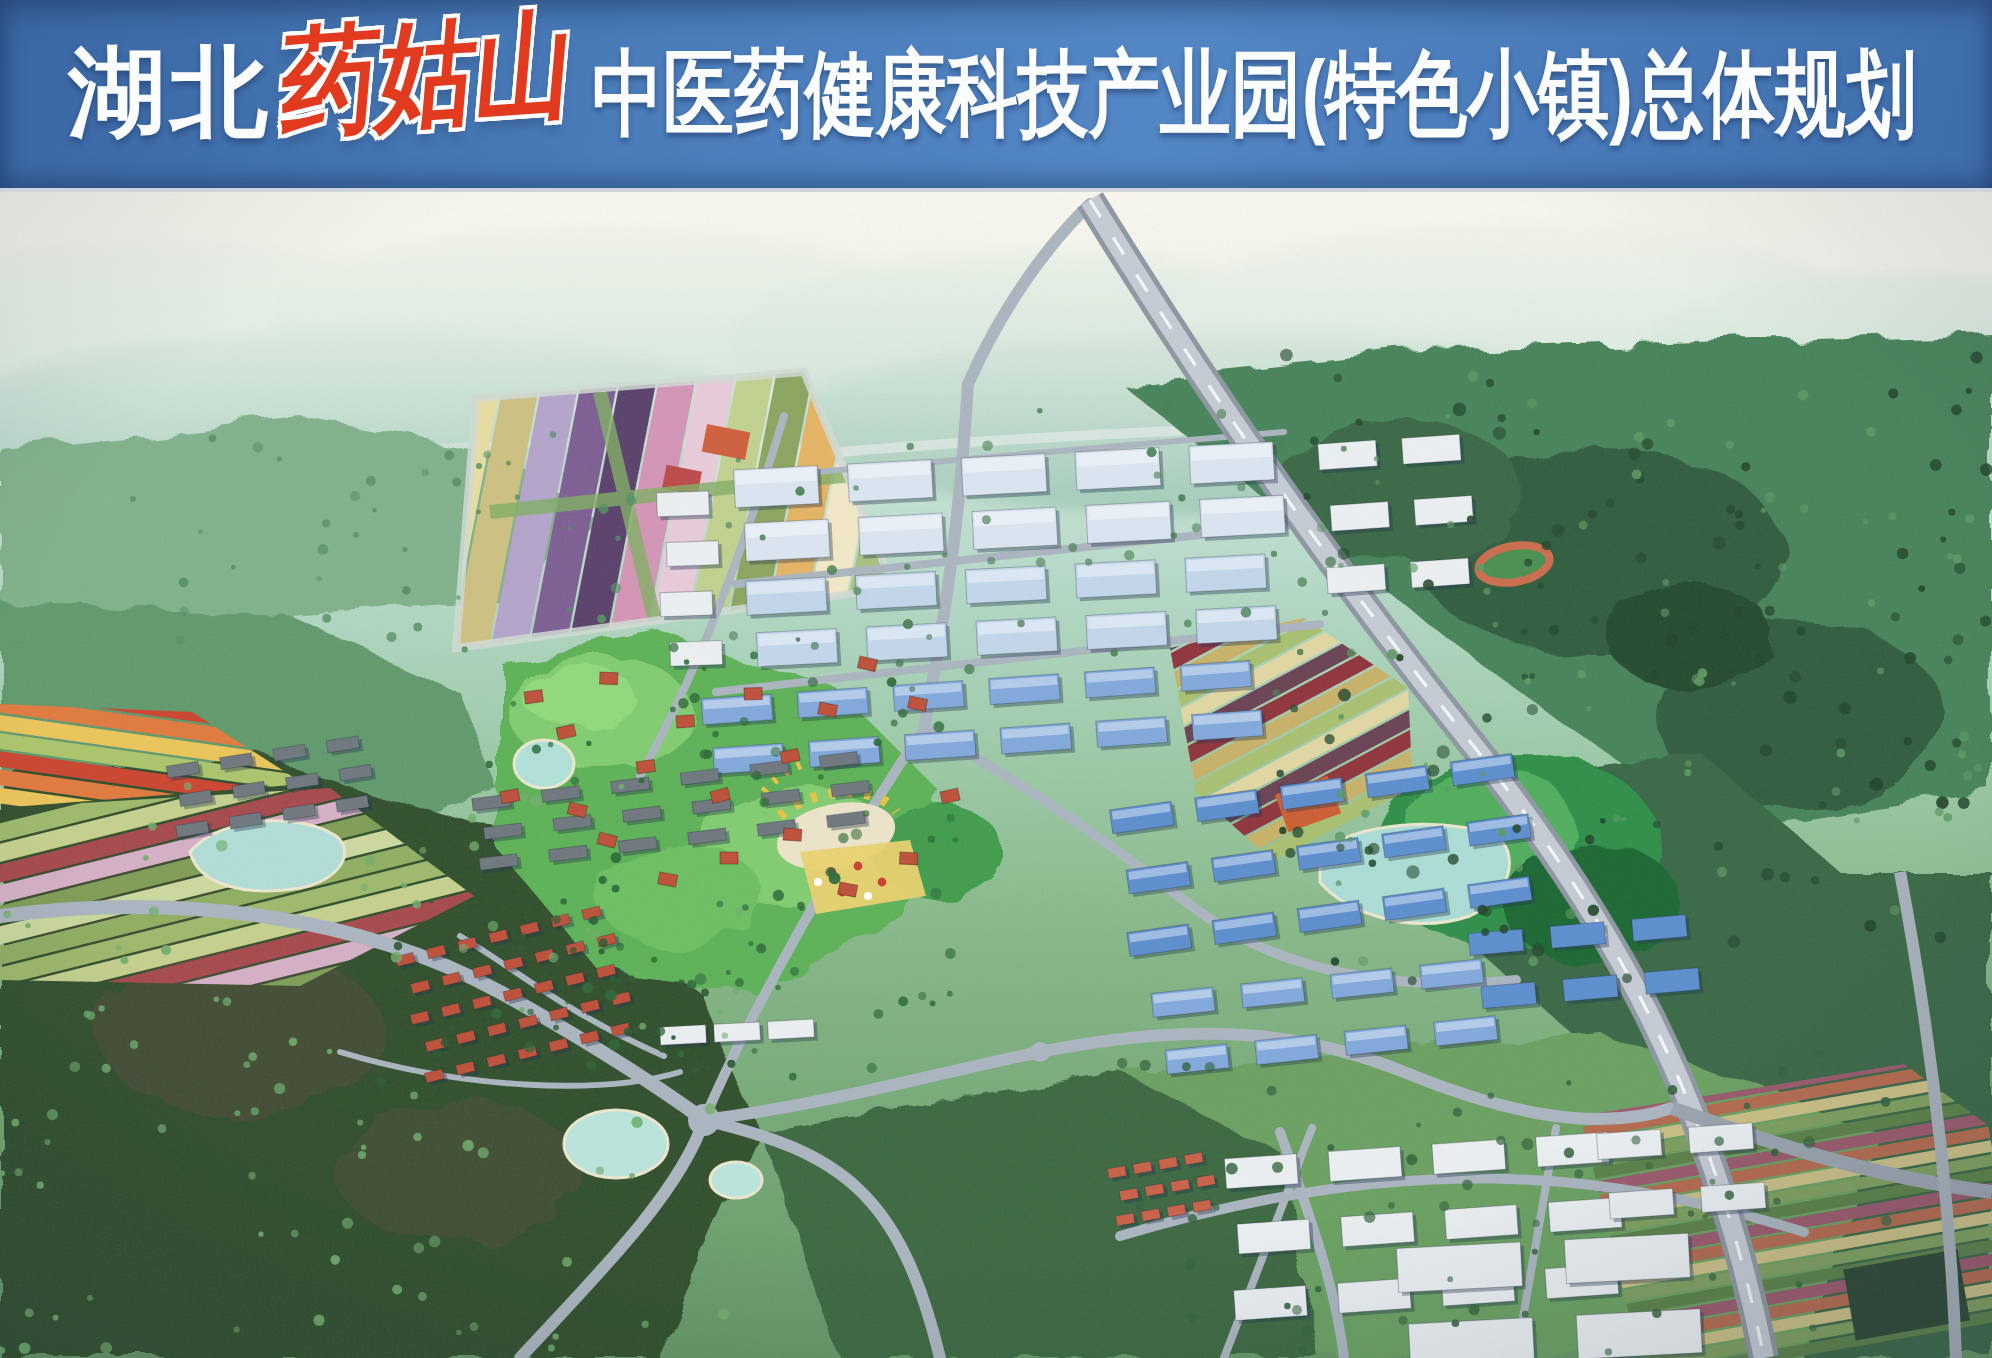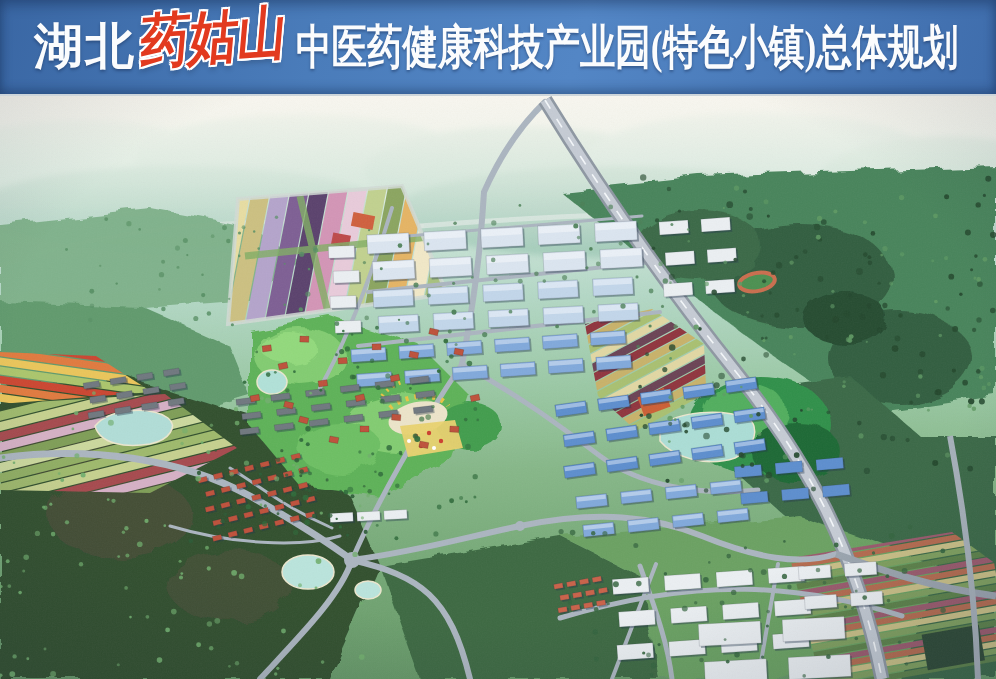--- a/index.html
+++ b/index.html
@@ -1,16 +1,16 @@
 <!DOCTYPE html>
 <html><head>
 <meta charset="utf-8">
 <style>
   html,body{margin:0;padding:0;width:996px;height:679px;overflow:hidden;background:#1b1f26;}
-  .board{position:relative;width:830px;height:679px;font-family:Liberation Serif, serif;}
+  .board{position:relative;width:830px;height:679px;font-family:Liberation Sans, sans-serif;}
   
   .banner{
     position:absolute;top:0;left:0;width:996px;height:96px;box-sizing:border-box;
     display:flex;align-items:center;padding-left:34px;white-space:nowrap;
     background:linear-gradient(105deg,#3a67a4 0%,#4a7cba 32%,#5386c5 58%,#3f6dac 100%);
     box-shadow:inset 0 6px 12px rgba(15,35,70,.35), inset 0 -5px 10px rgba(10,30,60,.28);
     border-bottom:2px solid #cdd5da;
   }
   .t-white{color:#fbfcfd;font-weight:700;text-shadow:0 2px 3px rgba(22,44,84,.45);flex:0 0 auto;}
   .t-prefix{font-size:49px;letter-spacing:2px;}

